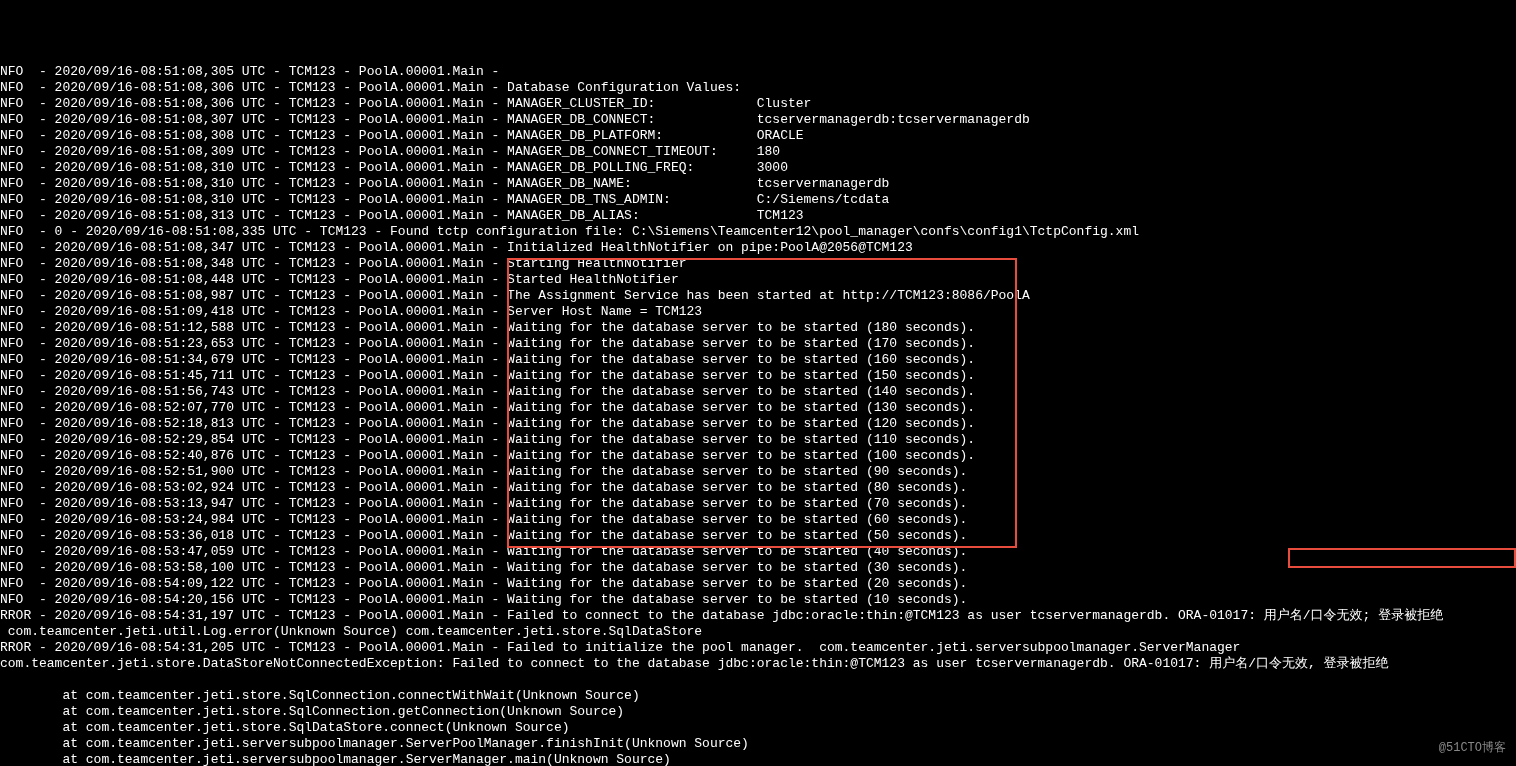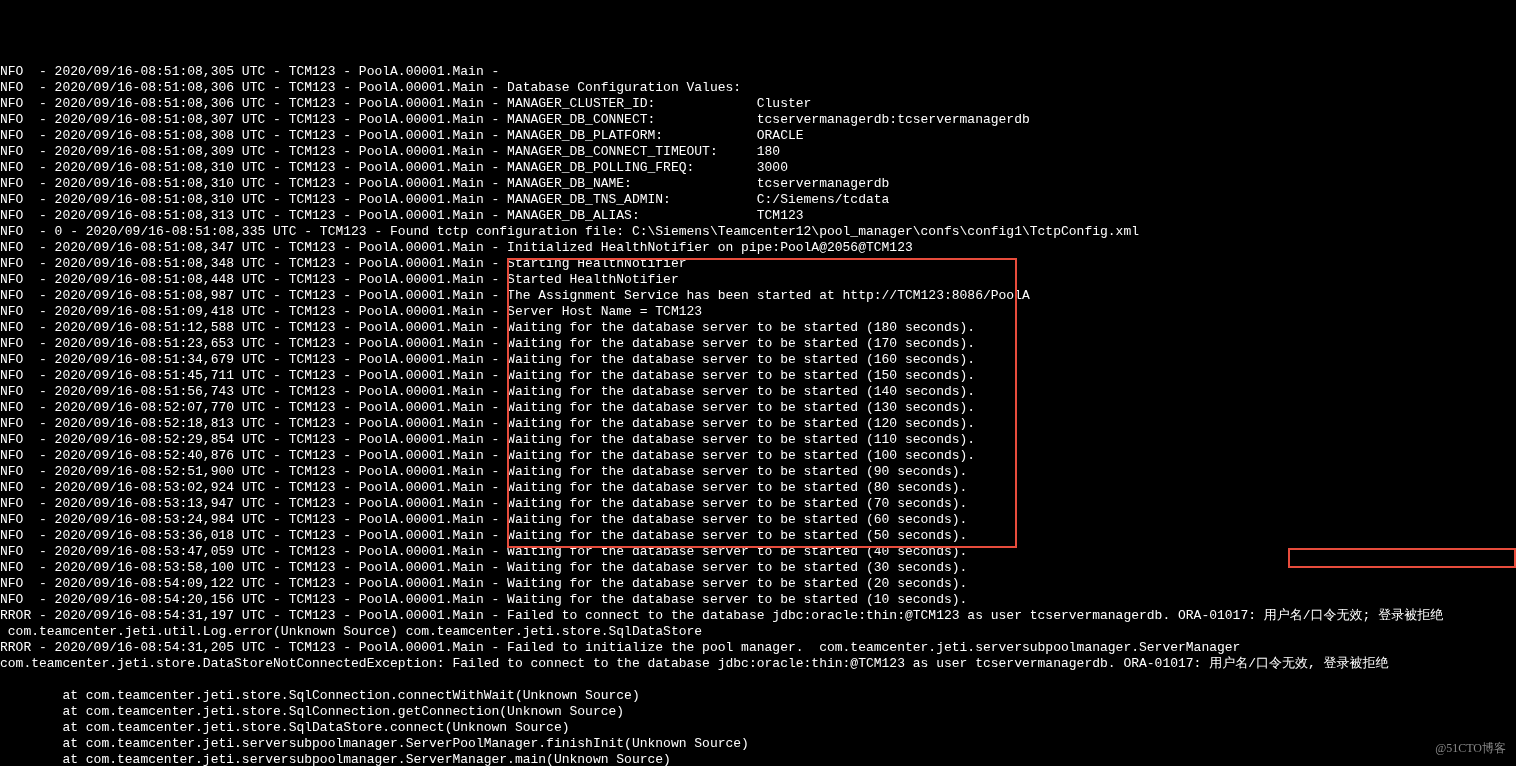--- a/index.html
+++ b/index.html
@@ -40,21 +40,21 @@
       width: 228px;
       height: 20px;
       pointer-events: none;
     }
     .watermark {
       position: absolute;
       bottom: 10px;
       right: 10px;
       color: #888888;
       font-size: 12px;
-      font-family: Liberation Serif, serif;
+      font-family: Liberation Mono, monospace;
     }
     .line {
       height: 16px;
     }
   </style>
 </head>
 <body>
 
 
 

